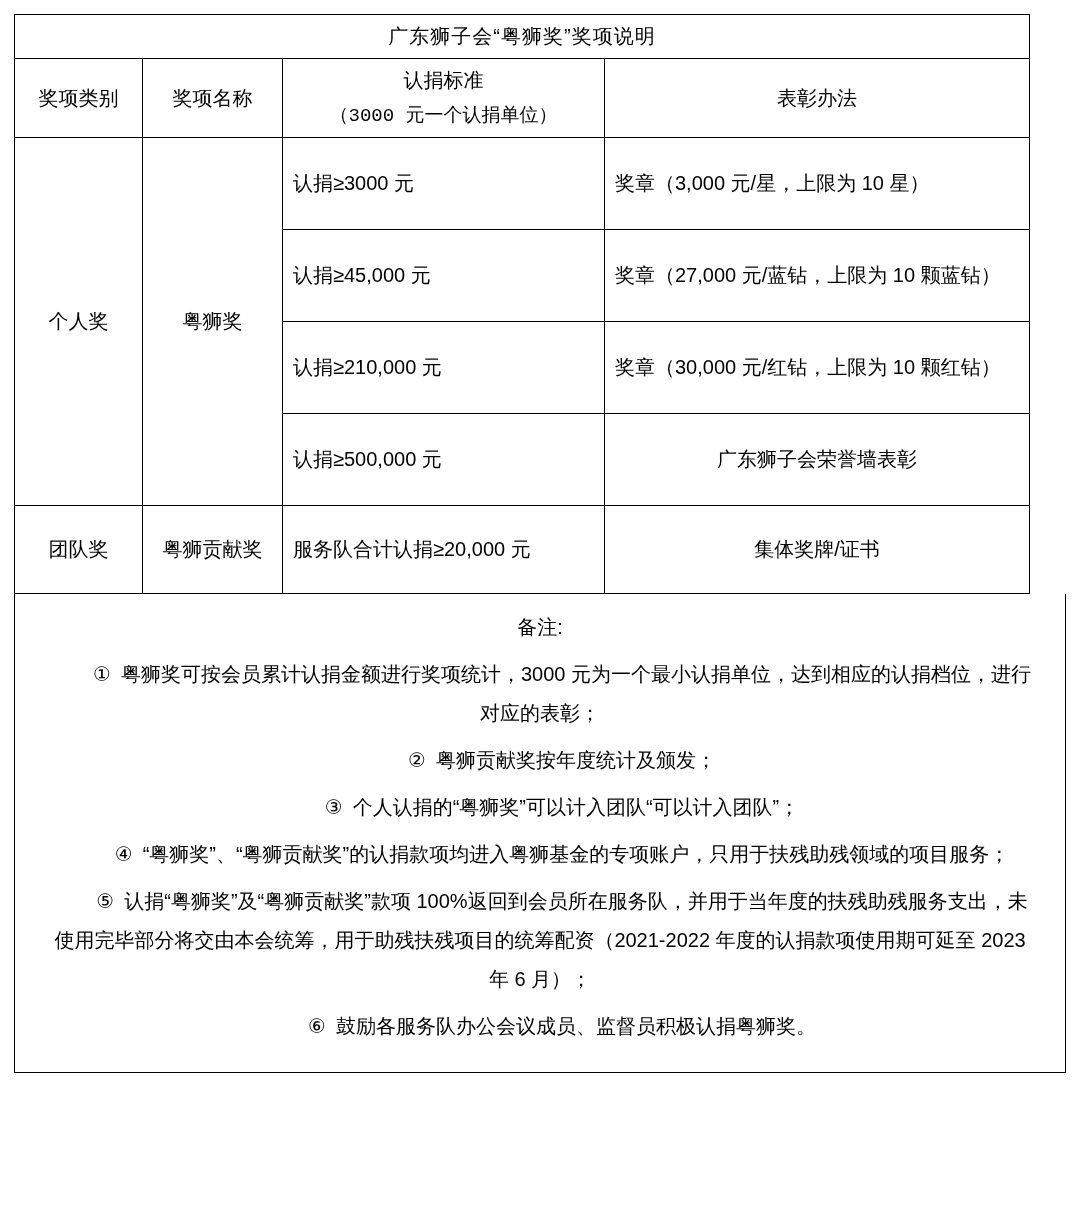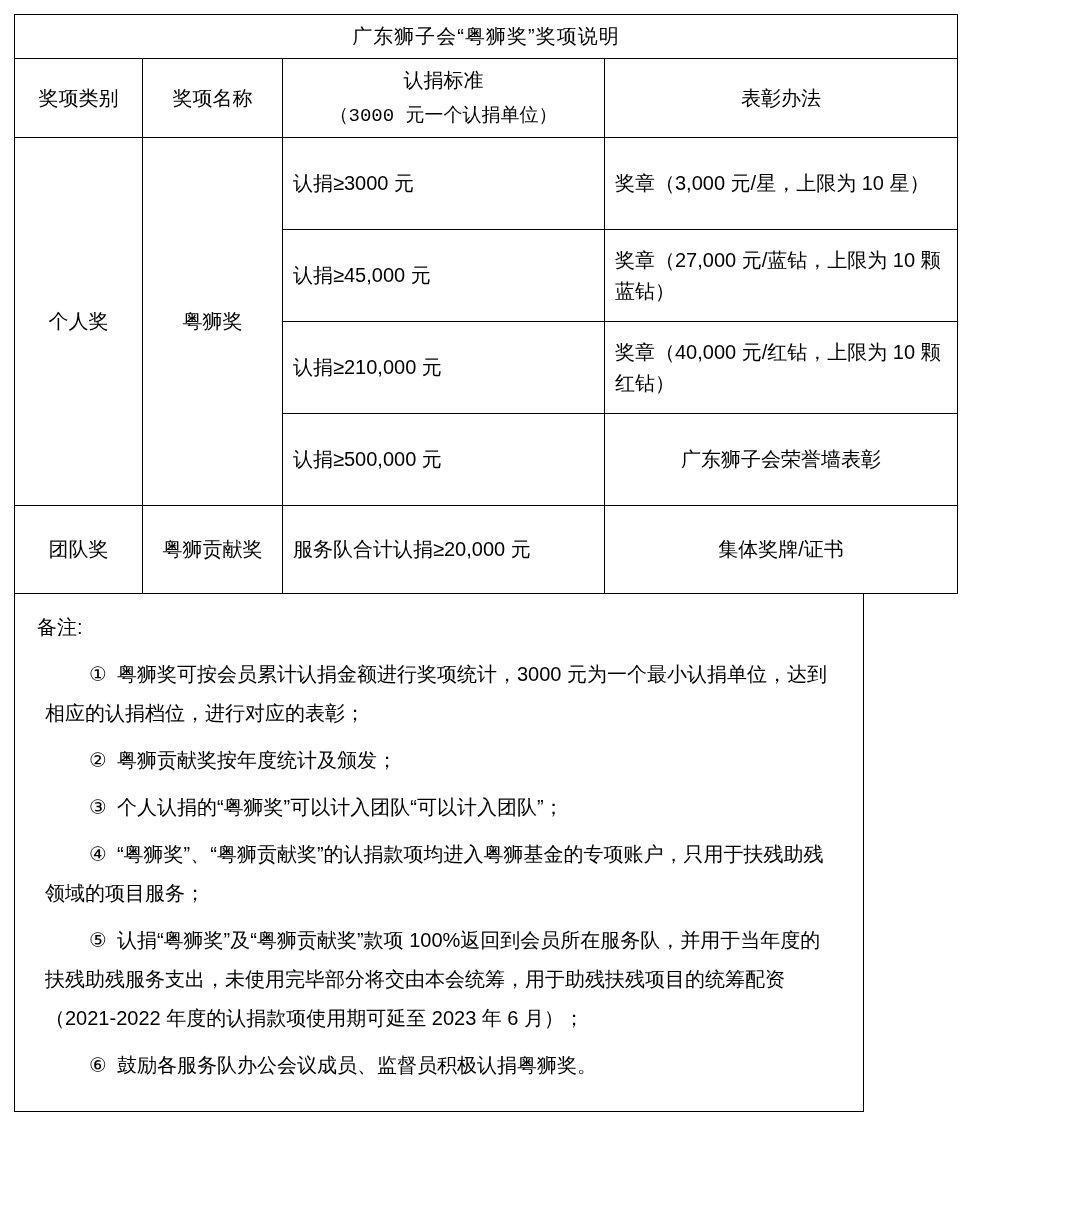--- a/index.html
+++ b/index.html
@@ -11,21 +11,21 @@
     font-family: "Liberation Sans", "DejaVu Sans", sans-serif;
     color: #000000;
   }
   .page {
     width: 1080px;
     height: 1215px;
     padding: 14px 14px 0 14px;
     position: relative;
   }
   table.award-table {
-    width: 944px;
+    width: 1016px;
     border-collapse: collapse;
     table-layout: fixed;
     border-radius: 14px;
   }
   table.award-table td, table.award-table th {
     border: 1px solid #000000;
     padding: 6px 10px;
     vertical-align: middle;
     font-weight: normal;
     font-size: 20px;
@@ -71,23 +71,24 @@
     font-size: 20px;
     line-height: 1.95;
   }
   .notes-title { margin: 0 0 2px 0; }
   .note {
     margin: 8px;
     text-indent: 44px;
   }
   .note .num { margin-right: 10px; }
   .wrapper-table {
-    width: 850px;
+    width: 1052px;
     border-collapse: collapse;
     table-layout: fixed;
+    text-align: center;
   }
 </style>
 </head>
 <body>
 
 <div class="page">
 
   <table class="award-table">
     <colgroup>
       <col class="col-cat">
@@ -114,21 +115,21 @@
         <td class="name-cell" rowspan="4">粤狮奖</td>
         <td class="std-cell">认捐≥3000 元</td>
         <td class="method-cell">奖章（3,000 元/星，上限为 10 星）</td>
       </tr>
       <tr class="row-tall">
         <td class="std-cell">认捐≥45,000 元</td>
         <td class="method-cell">奖章（27,000 元/蓝钻，上限为 10 颗蓝钻）</td>
       </tr>
       <tr class="row-tall">
         <td class="std-cell">认捐≥210,000 元</td>
-        <td class="method-cell">奖章（40,000 元/红钻，上限为 10 颗红钻）</td>
+        <td class="method-cell">奖章（30,000 元/红钻，上限为 10 颗红钻）</td>
       </tr>
       <tr class="row-tall">
         <td class="std-cell">认捐≥500,000 元</td>
         <td class="method-cell center">广东狮子会荣誉墙表彰</td>
       </tr>
 
       <tr class="row-team">
         <td class="cat-cell">团队奖</td>
         <td class="name-cell">粤狮贡献奖</td>
         <td class="std-cell">服务队合计认捐≥20,000 元</td>

